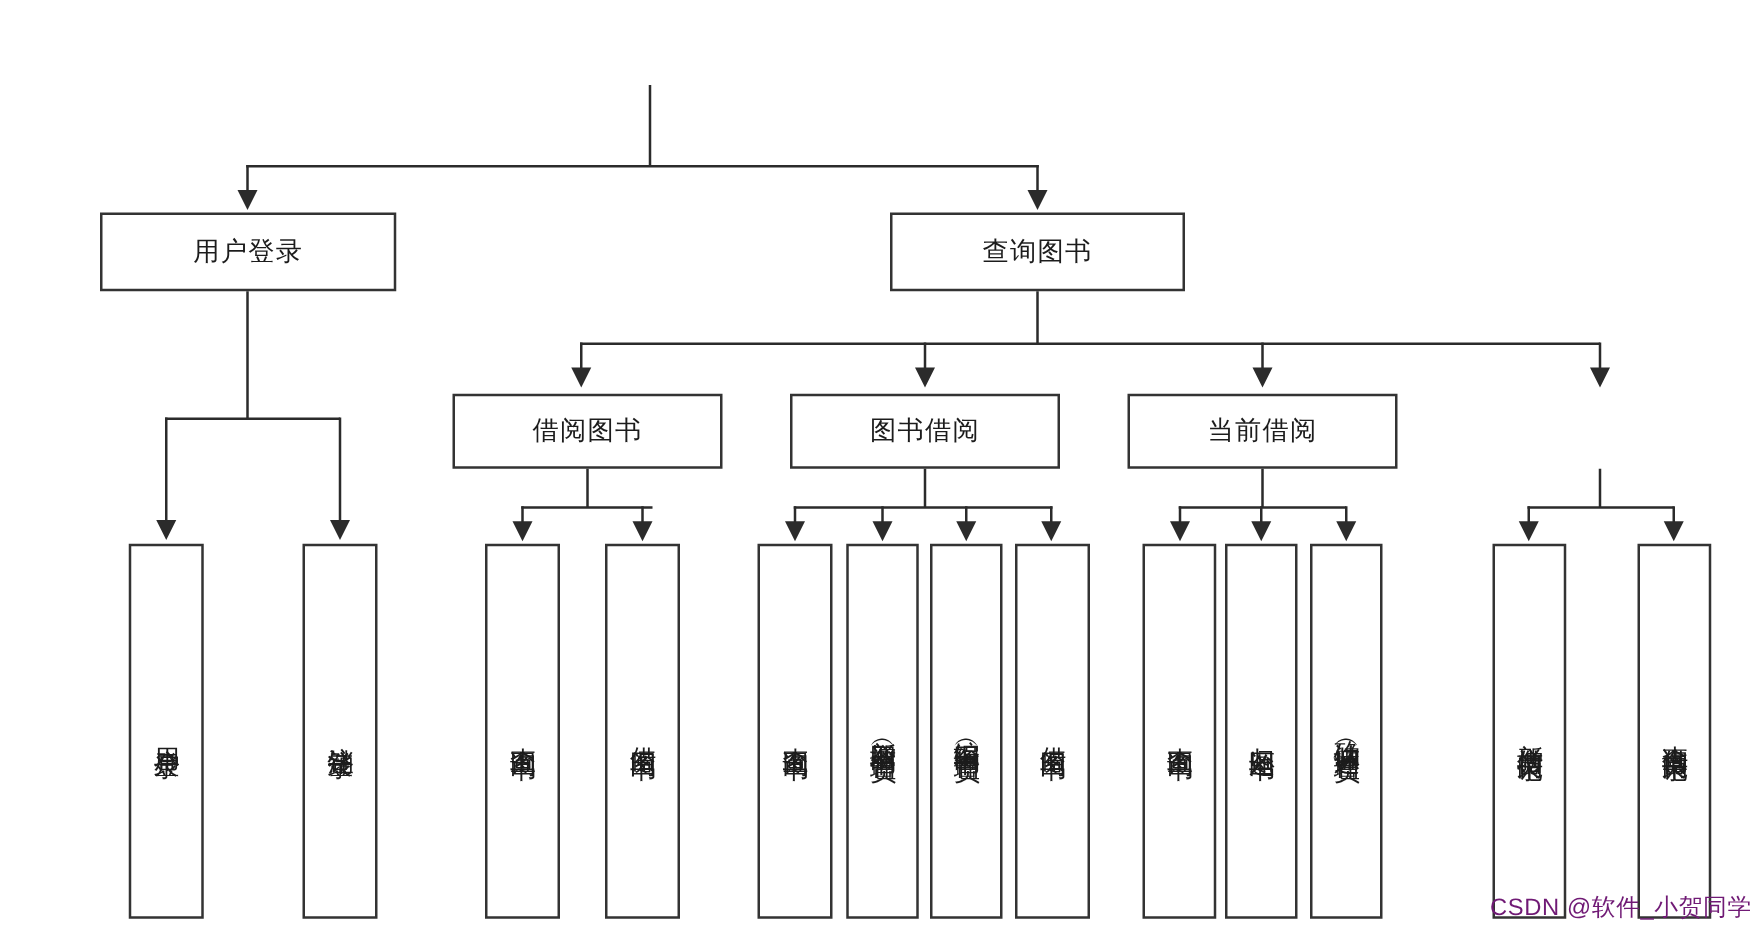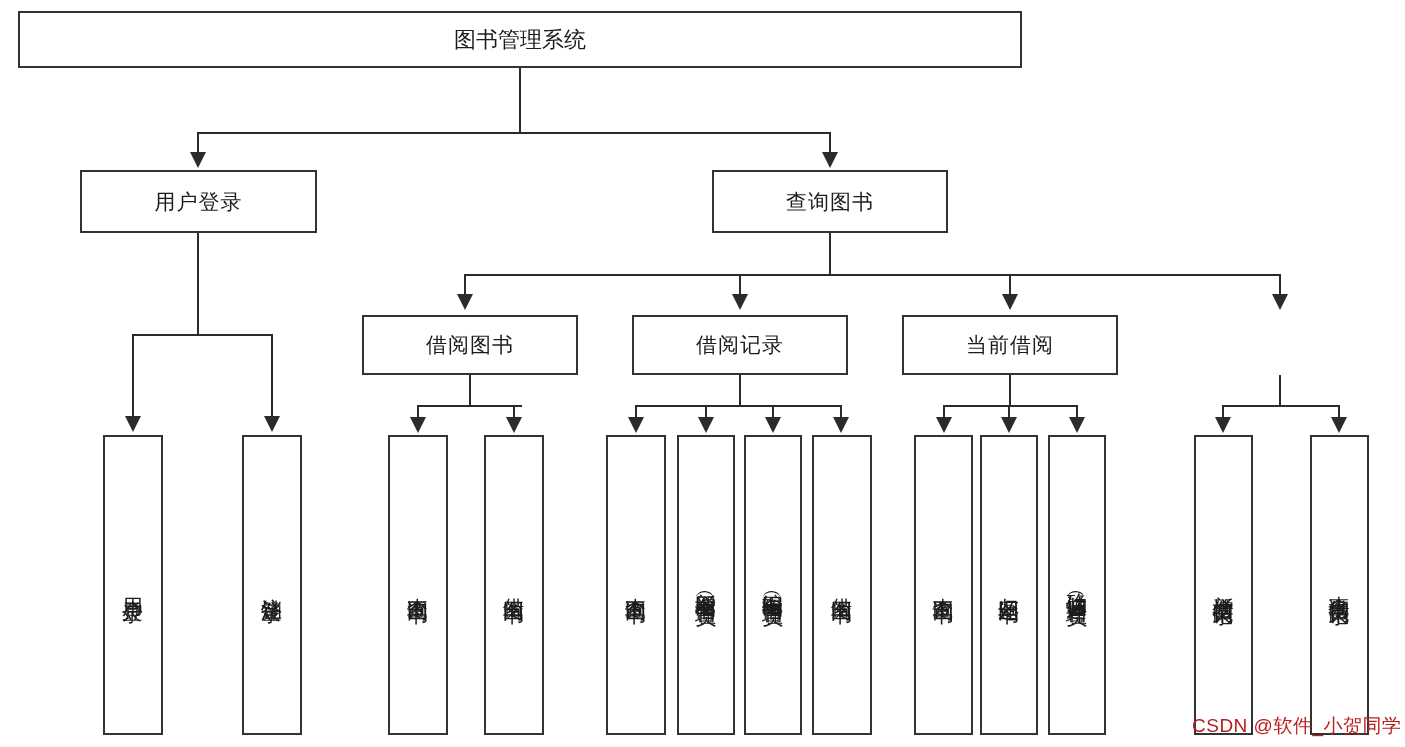--- a/index.html
+++ b/index.html
@@ -60,35 +60,32 @@
   .arrow {
     position: absolute;
     width: 0;
     height: 0;
     border-left: 8px solid transparent;
     border-right: 8px solid transparent;
     border-top: 16px solid #2b2b2b;
   }
   .watermark {
     position: absolute;
-    color: #b91c1c;
+    color: #701a75;
     font-size: 19px;
     letter-spacing: 0.5px;
     white-space: nowrap;
     pointer-events: none;
   }
 </style>
 </head>
 <body>
 
 <div id="canvas">
 
-  <div class="node root" style="left:18px; top:11px; width:1004px; height:57px;">
-    <span>图书管理系统</span>
-  </div>
 
   <div class="seg vert" style="left:519px; top:68px; width:2px; height:65px;"></div>
 
   <div class="seg horz" style="left:197px; top:132px; width:634px; height:2px;"></div>
 
   <div class="seg vert" style="left:197px; top:132px; width:2px; height:22px;"></div>
   <div class="arrow" style="left:190px; top:152px;"></div>
   <div class="seg vert" style="left:829px; top:132px; width:2px; height:22px;"></div>
   <div class="arrow" style="left:822px; top:152px;"></div>
 
@@ -114,21 +111,21 @@
   <div class="arrow" style="left:732px; top:294px;"></div>
   <div class="seg vert" style="left:1009px; top:274px; width:2px; height:22px;"></div>
   <div class="arrow" style="left:1002px; top:294px;"></div>
   <div class="seg vert" style="left:1279px; top:274px; width:2px; height:22px;"></div>
   <div class="arrow" style="left:1272px; top:294px;"></div>
 
   <div class="node h" style="left:362px; top:315px; width:216px; height:60px;">
     <span>借阅图书</span>
   </div>
   <div class="node h" style="left:632px; top:315px; width:216px; height:60px;">
-    <span>借阅记录</span>
+    <span>图书借阅</span>
   </div>
   <div class="node h" style="left:902px; top:315px; width:216px; height:60px;">
     <span>当前借阅</span>
   </div>
 
   <div class="seg vert" style="left:469px; top:375px; width:2px; height:31px;"></div>
   <div class="seg horz" style="left:417px; top:405px; width:105px; height:2px;"></div>
   <div class="seg vert" style="left:417px; top:405px; width:2px; height:14px;"></div>
   <div class="arrow" style="left:410px; top:417px;"></div>
   <div class="seg vert" style="left:513px; top:405px; width:2px; height:14px;"></div>

